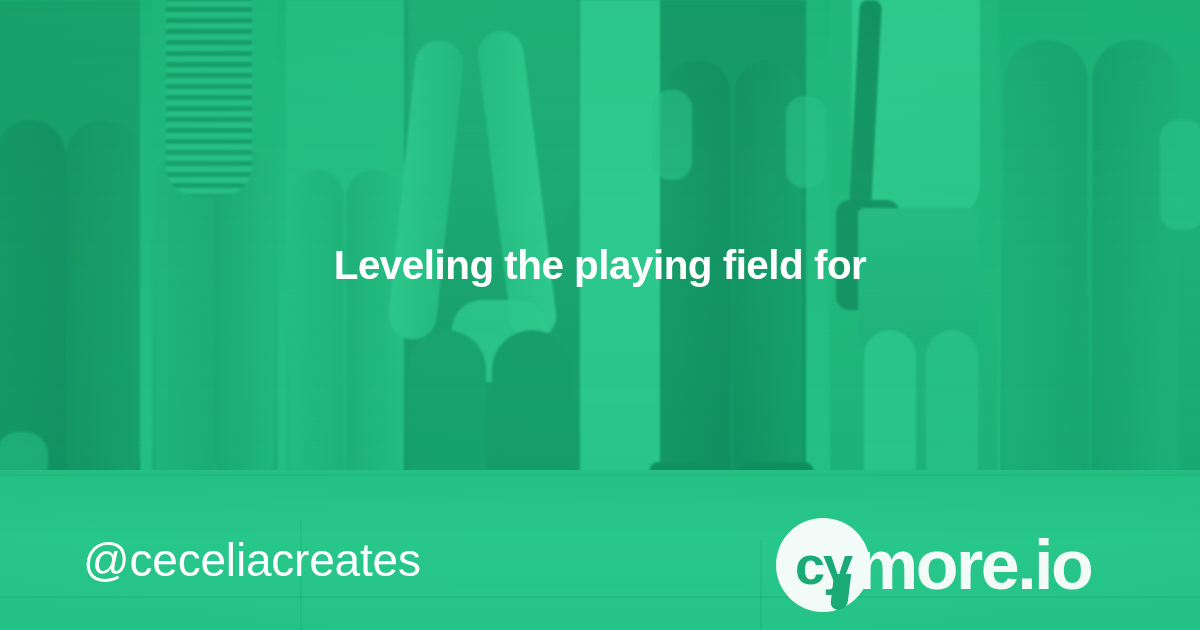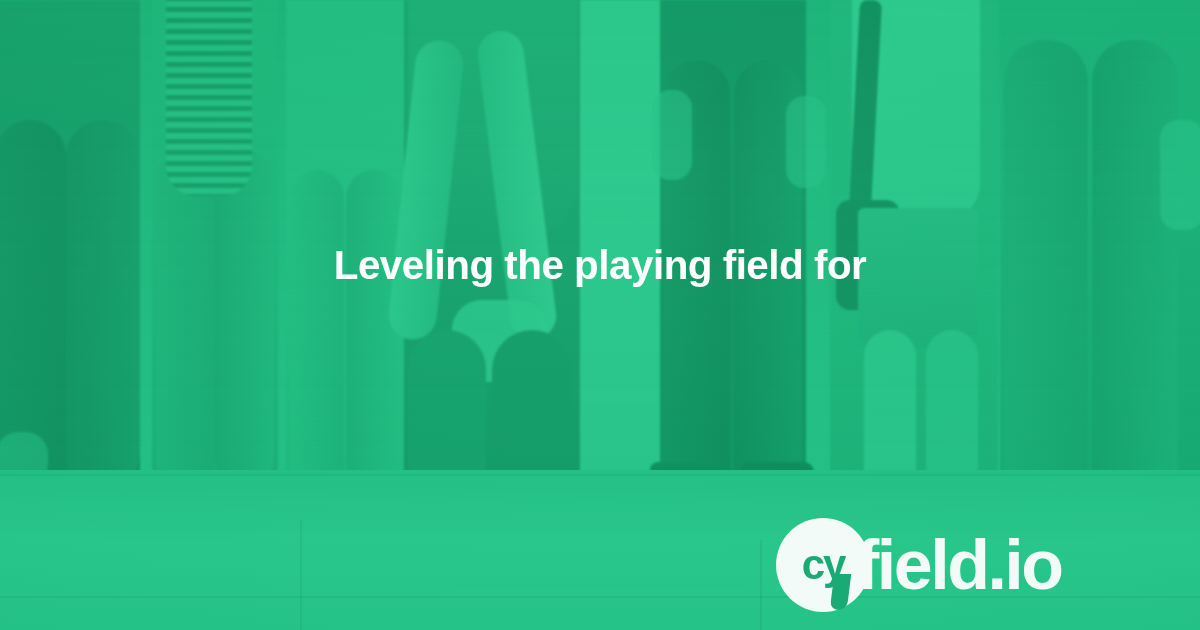--- a/index.html
+++ b/index.html
@@ -93,21 +93,21 @@
   .logo-circle{
     position:absolute;left:4px;top:6px;
     width:94px;height:94px;border-radius:50%;
     background:#f2fbf7;
   }
   .logo-cy{
     position:absolute;left:4px;top:6px;
     width:94px;height:94px;
     color:#1aaa76;
     font-family:"Liberation Sans", sans-serif;
-    font-weight:bold;font-size:42px;line-height:94px;
+    font-weight:bold;font-size:54px;line-height:94px;
     text-align:center;letter-spacing:-2px;
   }
   
   .logo-ytail{
     position:absolute;left:60px;top:62px;
     width:17px;height:36px;
     background:#1aaa76;
     border-radius:0 0 10px 10px;
     transform:skewX(-7deg);
   }
@@ -195,22 +195,23 @@
     <div class="tint2"></div>
     <div class="grain"></div>
   </div>
 
   <div class="content">
 
     <div class="title">
       <span class="ln" style="font-size: 40.4px;">Leveling the playing field for</span>
     </div>
 
+    <div class="handle">@ceceliacreates</div>
 
     <div class="logo">
       <div class="logo-circle"></div>
       <div class="logo-ytail"></div>
       <div class="logo-cy">cy</div>
-      <div class="logo-word">field.io</div>
+      <div class="logo-word">more.io</div>
     </div>
 
   </div>
 </div>
 
 </body></html>

